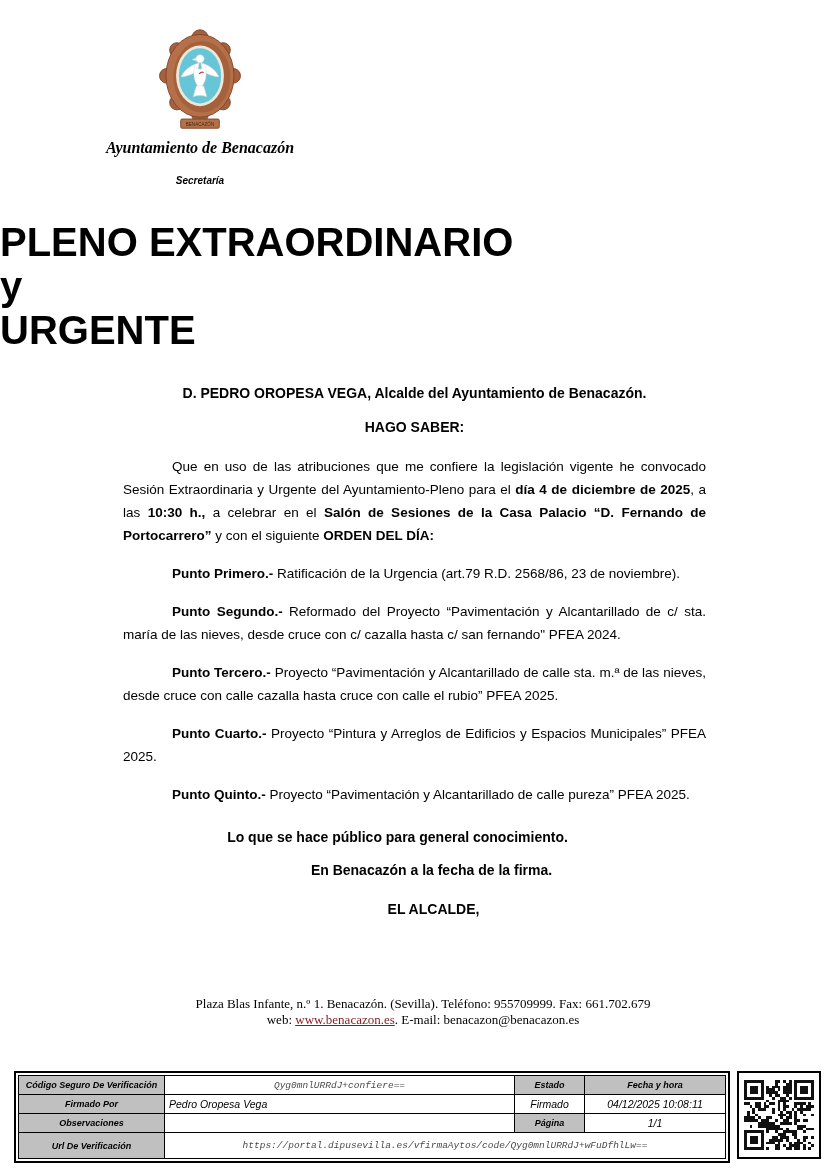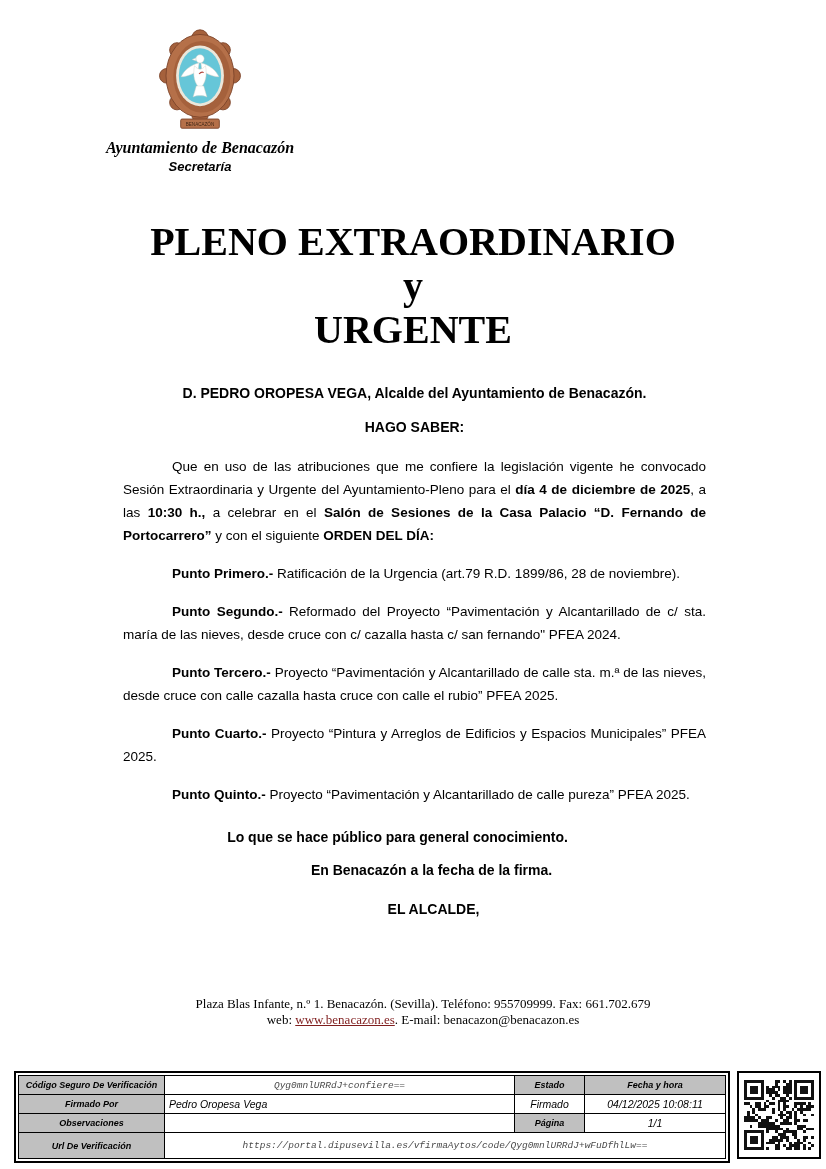--- a/index.html
+++ b/index.html
@@ -11,27 +11,27 @@
   }
   
   .letterhead { position:absolute; top:28px; left:100px; width:200px; text-align:center; }
   .logo-wrap { width:92px; margin:0 auto; }
   .org-name {
     margin-top:4px; font-family:"Liberation Serif", serif;
     font-weight:bold; font-style:italic; font-size:16px; white-space:nowrap;
   }
   .dept-name {
     font-family:"Liberation Sans", sans-serif; font-weight:bold; font-style:italic;
-    font-size:13px; margin-top:2px;
+    font-size:10px; margin-top:18px;
   }
   
   .doc-title {
     position:absolute; top:220px; left:0; width:100%;
-    text-align:center; font-weight:bold; font-size:40px; line-height:44px;
-    font-family:Liberation Serif, serif; letter-spacing:0px;
+    font-weight:bold; font-size:40px; line-height:44px;
+    font-family:Liberation Sans, sans-serif; letter-spacing:0px;
   }
   
   .subtitle { position:absolute; top:385px; left:123px; width:583px; text-align:center; font-weight:bold; font-size:14px; }
   .hago     { position:absolute; top:419px; left:123px; width:583px; text-align:center; font-weight:bold; font-size:14px; }
   
   .content  { position:absolute; top:455px; left:123px; width:583px; font-size:13.5px; line-height:23px; }
   .content p { text-align:justify; text-indent:49px; margin-bottom:15px; }
   .content p:last-child { margin-bottom:0; }
   
   .closing { position:absolute; left:123px; width:583px; text-align:center; font-weight:bold; font-size:14px; }
@@ -117,21 +117,21 @@
     <div>y</div>
     <div>URGENTE</div>
   </h1>
 
   <p class="subtitle">D. PEDRO OROPESA VEGA, Alcalde del Ayuntamiento de Benacazón.</p>
   <p class="hago">HAGO SABER:</p>
 
   <div class="content">
     <p><span>Que en uso de las atribuciones que me confiere la legislación vigente he convocado Sesión Extraordinaria y Urgente del Ayuntamiento-Pleno para el </span><b>día 4 de diciembre de 2025</b><span>, a las </span><b>10:30 h.,</b><span> a celebrar en el </span><b>Salón de Sesiones de la Casa Palacio “D. Fernando de Portocarrero”</b><span> y con el siguiente </span><b>ORDEN DEL DÍA:</b></p>
 
-    <p><b>Punto Primero.-</b><span> Ratificación de la Urgencia (art.79 R.D. 1899/86, 28 de noviembre).</span></p>
+    <p><b>Punto Primero.-</b><span> Ratificación de la Urgencia (art.79 R.D. 2568/86, 23 de noviembre).</span></p>
     <p><b>Punto Segundo.-</b><span> Reformado del Proyecto “Pavimentación y Alcantarillado de c/ sta. maría de las nieves, desde cruce con c/ cazalla hasta c/ san fernando" PFEA 2024.</span></p>
     <p><b>Punto Tercero.-</b><span> Proyecto “Pavimentación y Alcantarillado de calle sta. m.ª de las nieves, desde cruce con calle cazalla hasta cruce con calle el rubio” PFEA 2025.</span></p>
     <p><b>Punto Cuarto.-</b><span> Proyecto “Pintura y Arreglos de Edificios y Espacios Municipales” PFEA 2025.</span></p>
     <p><b>Punto Quinto.-</b><span> Proyecto “Pavimentación y Alcantarillado de calle pureza” PFEA 2025.</span></p>
   </div>
 
   <p class="closing c1">Lo que se hace público para general conocimiento.</p>
   <p class="closing c2">En Benacazón a la fecha de la firma.</p>
   <p class="closing c3">EL ALCALDE,</p>
 

